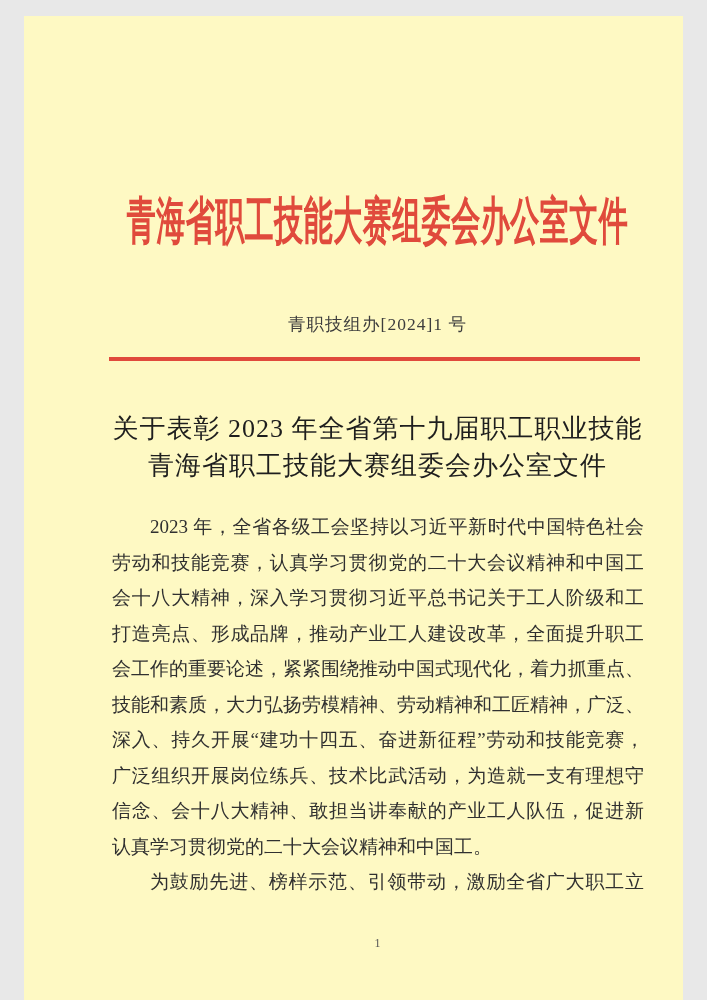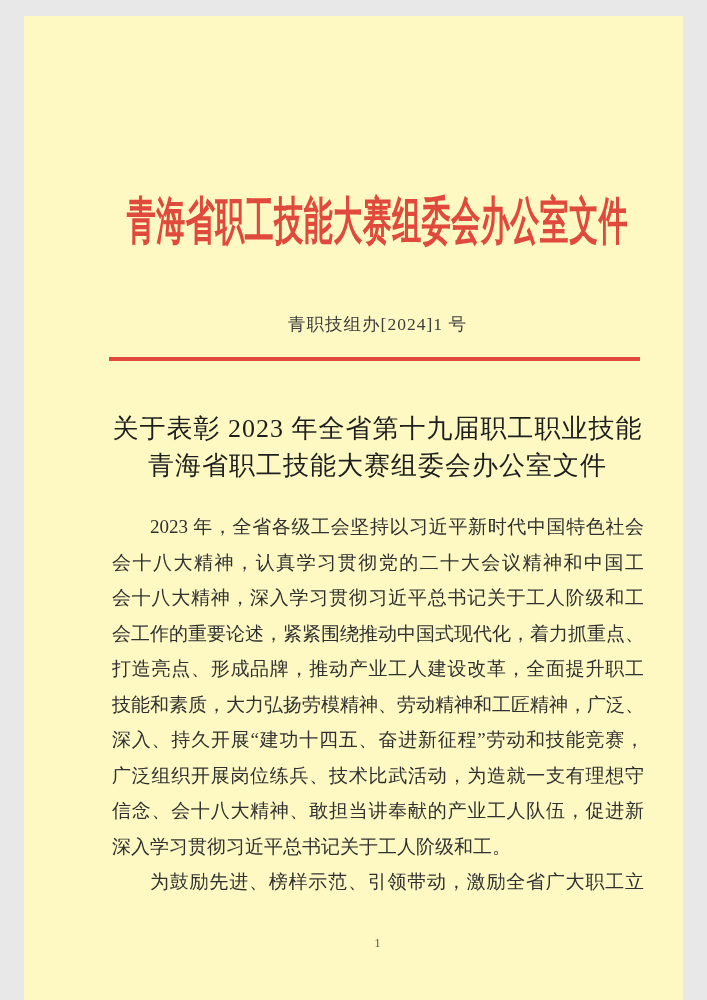--- a/index.html
+++ b/index.html
@@ -116,27 +116,27 @@
 
   <div class="red-rule"></div>
 
   <div class="doc-title">
     <div>关于表彰 2023 年全省第十九届职工职业技能</div>
     <div>青海省职工技能大赛组委会办公室文件</div>
   </div>
 
   <div class="body-text">
     <div class="body-line indent">2023 年，全省各级工会坚持以习近平新时代中国特色社会</div>
-    <div class="body-line">会十八大精神，认真学习贯彻党的二十大会议精神和中国工</div>
+    <div class="body-line">劳动和技能竞赛，认真学习贯彻党的二十大会议精神和中国工</div>
     <div class="body-line">会十八大精神，深入学习贯彻习近平总书记关于工人阶级和工</div>
+    <div class="body-line">打造亮点、形成品牌，推动产业工人建设改革，全面提升职工</div>
     <div class="body-line">会工作的重要论述，紧紧围绕推动中国式现代化，着力抓重点、</div>
-    <div class="body-line">打造亮点、形成品牌，推动产业工人建设改革，全面提升职工</div>
     <div class="body-line">技能和素质，大力弘扬劳模精神、劳动精神和工匠精神，广泛、</div>
     <div class="body-line">深入、持久开展“建功十四五、奋进新征程”劳动和技能竞赛，</div>
     <div class="body-line">广泛组织开展岗位练兵、技术比武活动，为造就一支有理想守</div>
     <div class="body-line">信念、会十八大精神、敢担当讲奉献的产业工人队伍，促进新</div>
-    <div class="body-line para-end">深入学习贯彻习近平总书记关于工人阶级和工。</div>
+    <div class="body-line para-end">认真学习贯彻党的二十大会议精神和中国工。</div>
     <div class="body-line indent">为鼓励先进、榜样示范、引领带动，激励全省广大职工立</div>
   </div>
 
   <div class="page-number">1</div>
 
 </div>
 
 </body></html>

